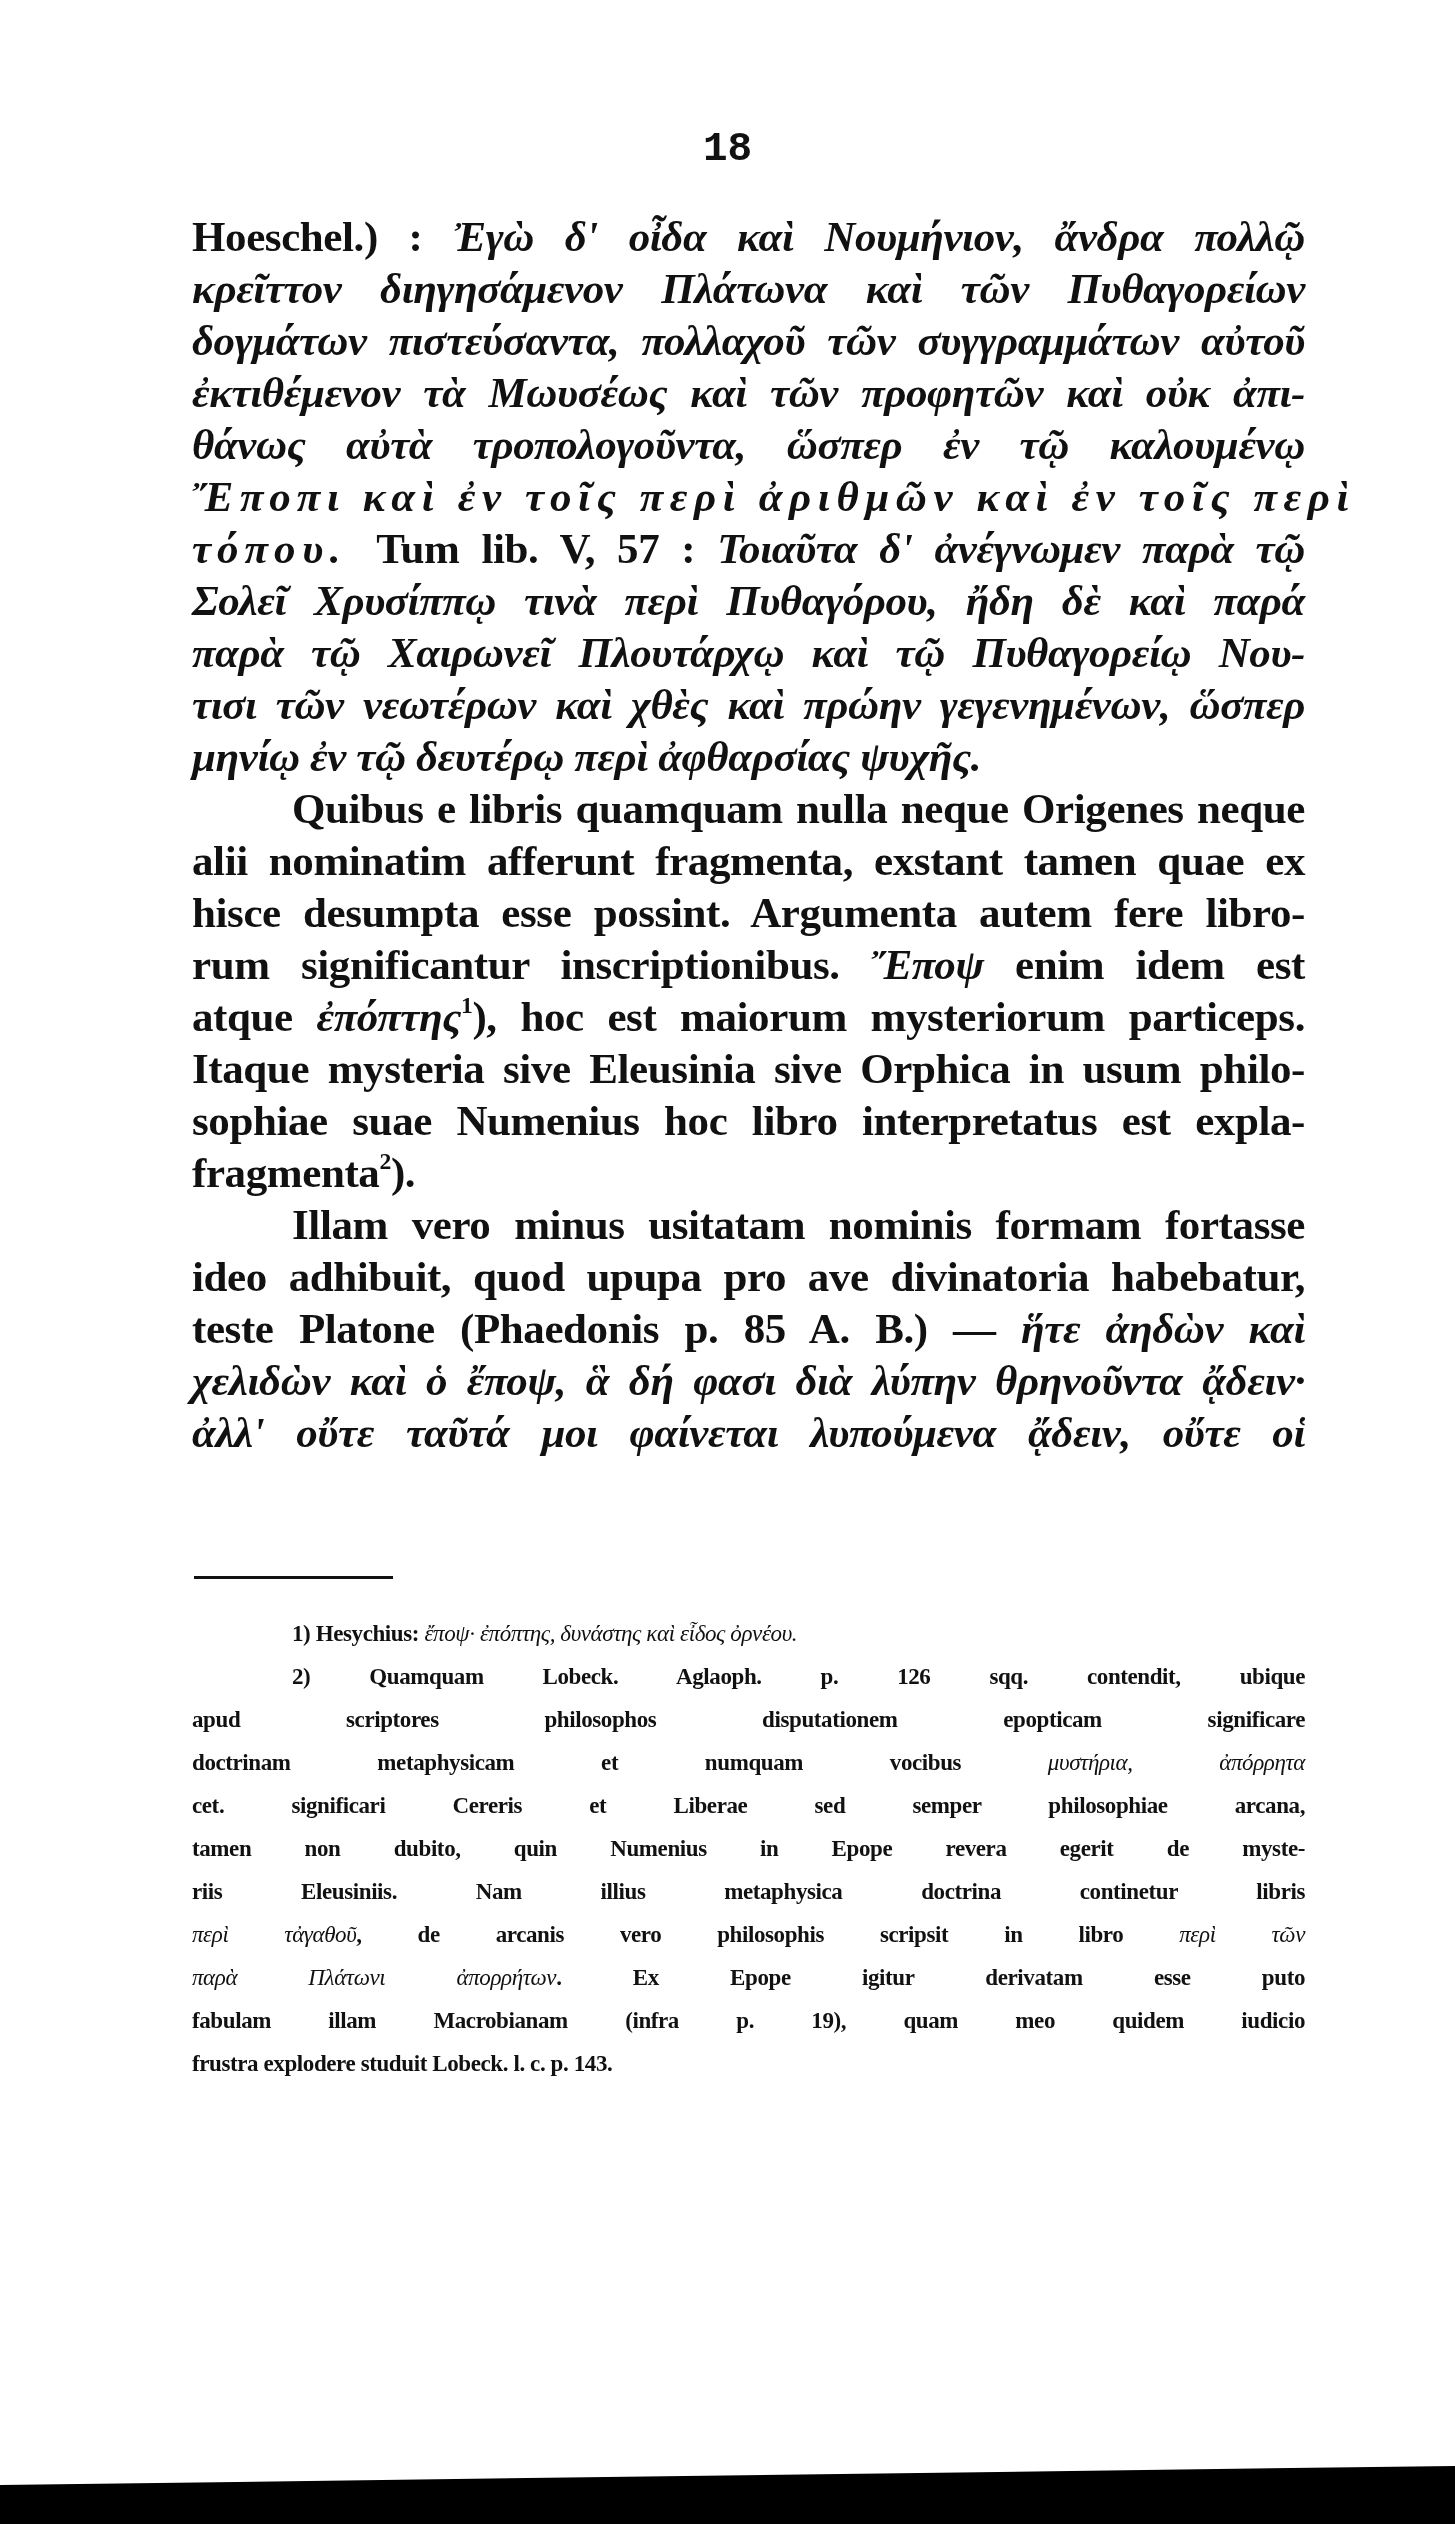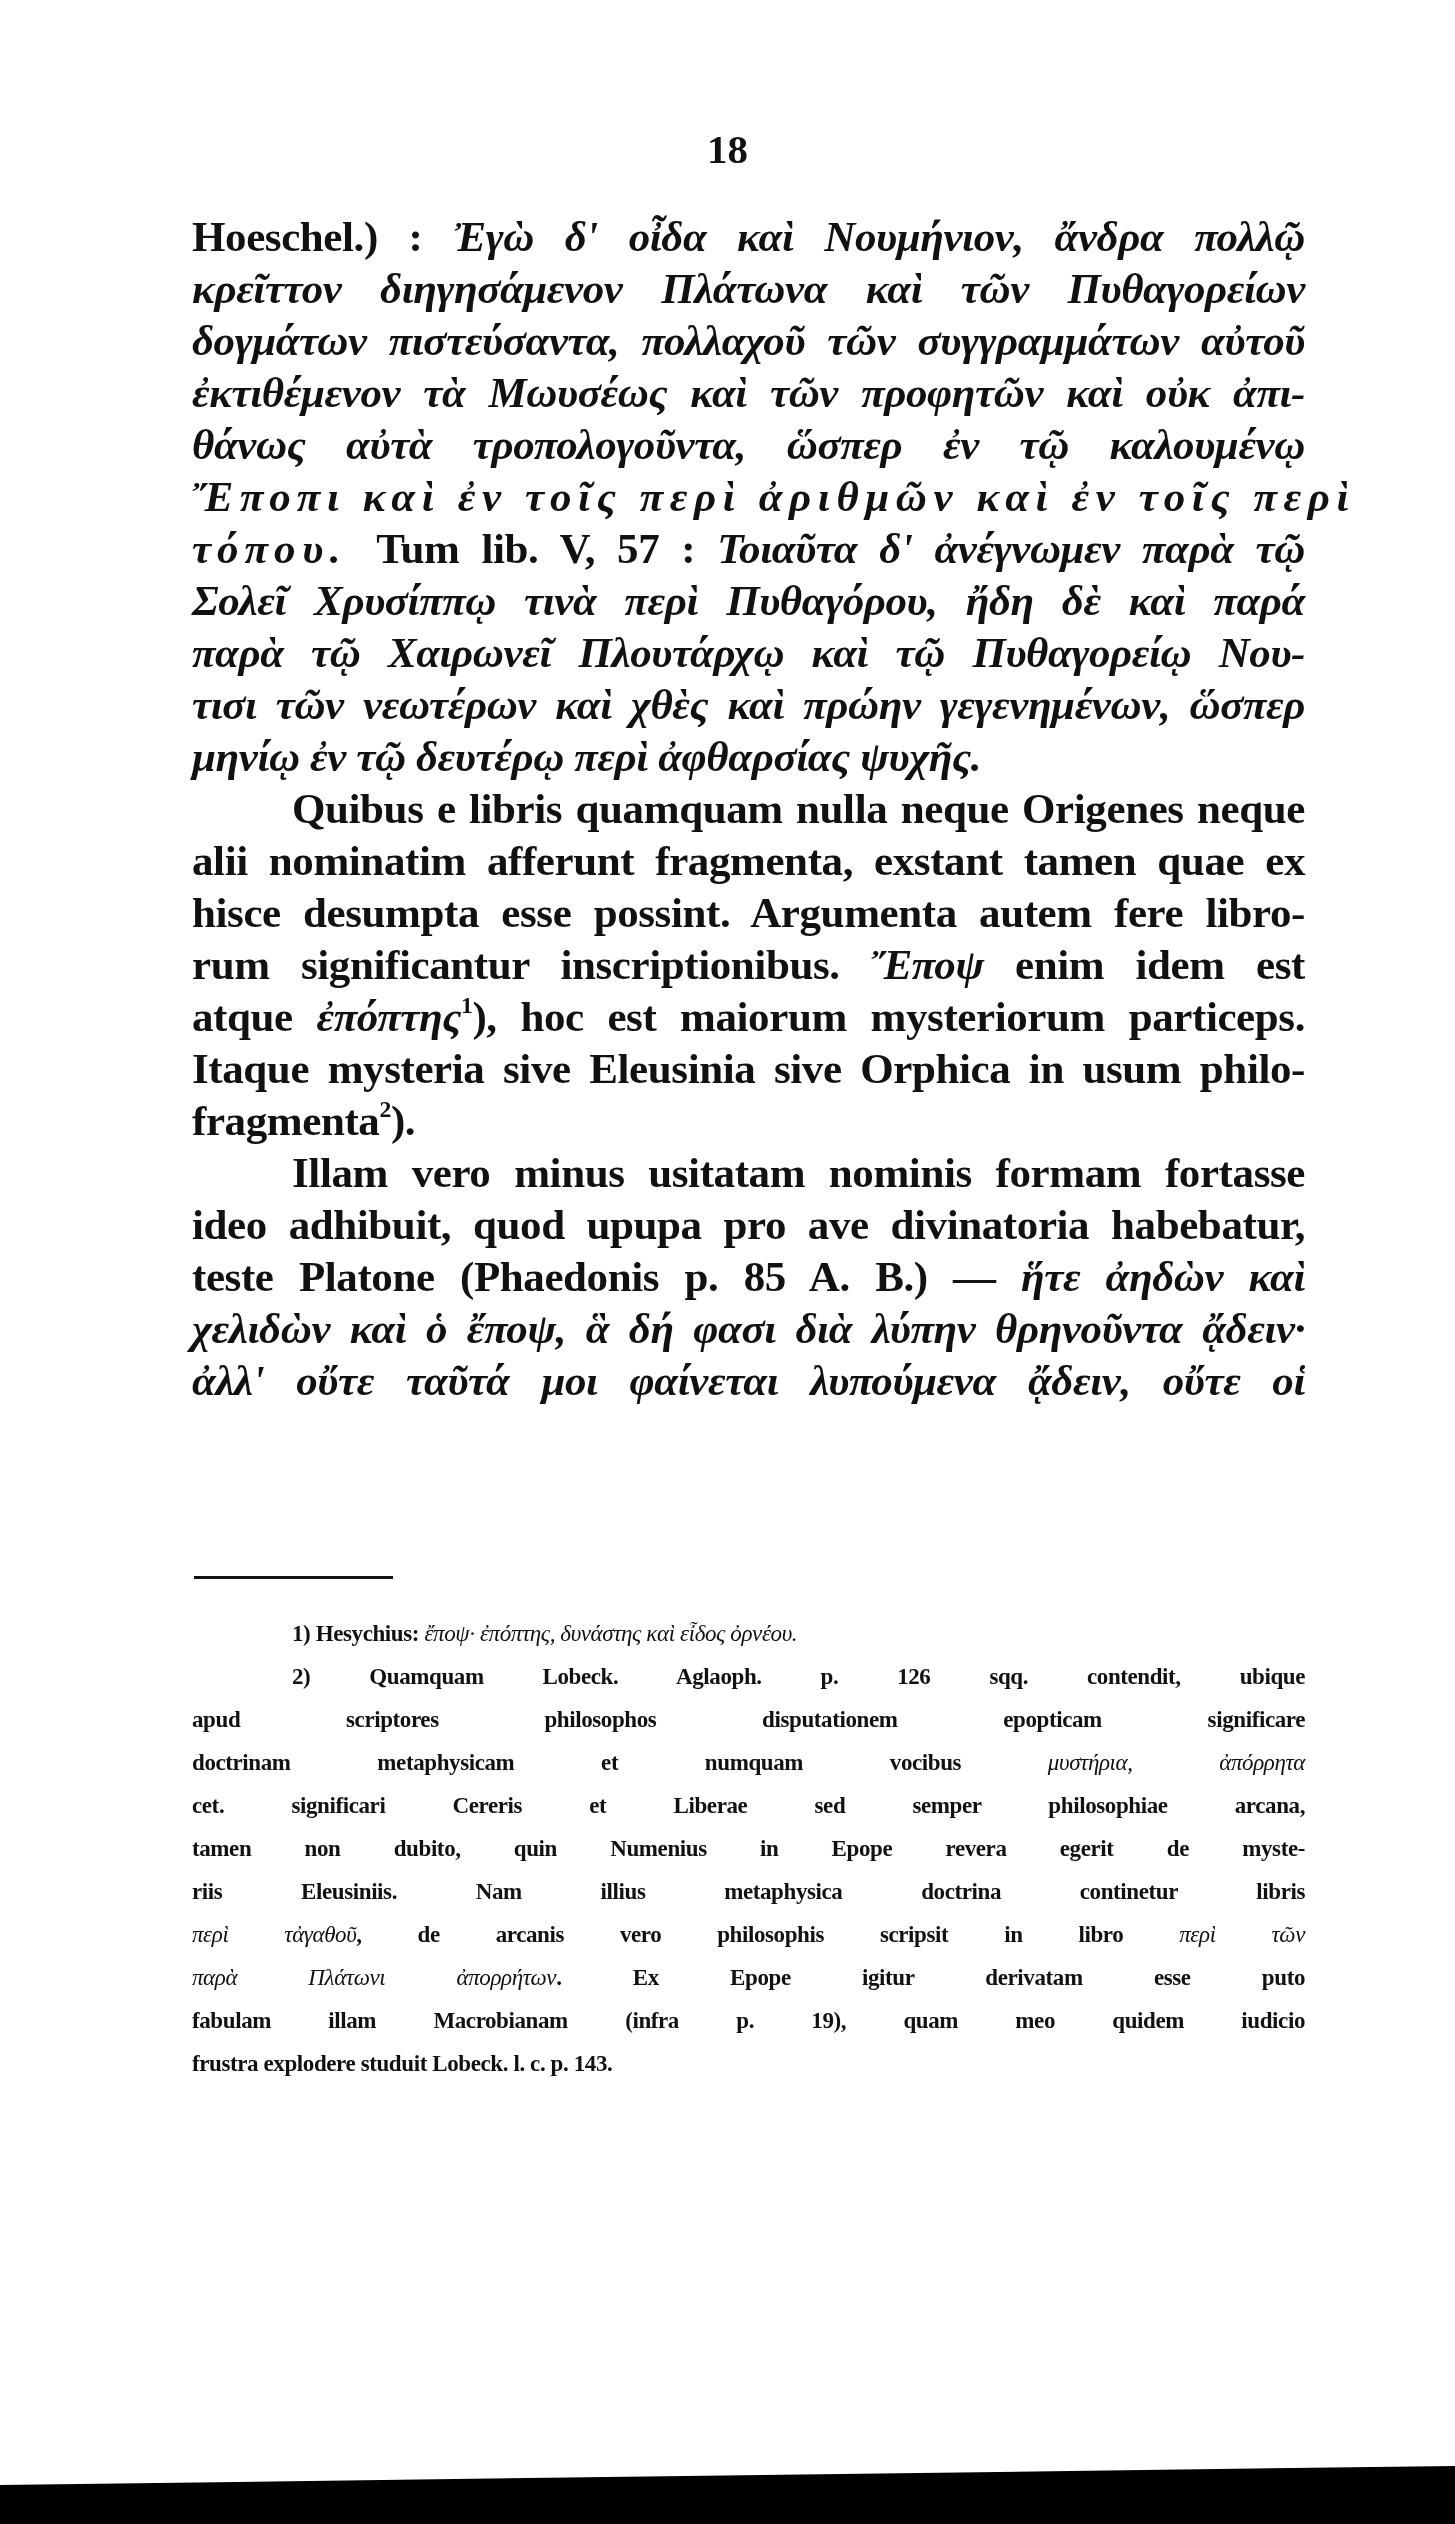--- a/index.html
+++ b/index.html
@@ -14,20 +14,21 @@
   }
   .page-number {
     position: absolute;
     top: 125px;
     left: 0;
     width: 1455px;
     text-align: center;
     font-size: 41px;
     font-weight: bold;
     line-height: 49px;
+    font-family: Liberation Mono, monospace;
   }
   .body-text {
     position: absolute;
     top: 211px;
     left: 192px;
     width: 1113px;
     font-size: 43px;
     line-height: 52px;
     text-align: justify;
     font-weight: bold;
@@ -100,20 +101,21 @@
     <span class="line"><span class="gr">Σολεῖ Χρυσίππῳ τινὰ περὶ Πυθαγόρου, ἤδη δὲ καὶ παρά</span></span>
     <span class="line"><span class="gr">παρὰ τῷ Χαιρωνεῖ Πλουτάρχῳ καὶ τῷ Πυθαγορείῳ Νου-</span></span>
     <span class="line"><span class="gr">τισι τῶν νεωτέρων καὶ χθὲς καὶ πρώην γεγενημένων, ὥσπερ</span></span>
     <span class="line last"><span class="gr">μηνίῳ ἐν τῷ δευτέρῳ περὶ ἀφθαρσίας ψυχῆς.</span></span>
     <span class="line indent"><span>Quibus e libris quamquam nulla neque Origenes neque</span></span>
     <span class="line"><span>alii nominatim afferunt fragmenta, exstant tamen quae ex</span></span>
     <span class="line"><span>hisce desumpta esse possint. Argumenta autem fere libro-</span></span>
     <span class="line"><span>rum significantur inscriptionibus. </span><span class="gr">Ἔποψ</span><span> enim idem est</span></span>
     <span class="line"><span>atque </span><span class="gr">ἐπόπτης</span><sup>1</sup><span>), hoc est maiorum mysteriorum particeps.</span></span>
     <span class="line"><span>Itaque mysteria sive Eleusinia sive Orphica in usum philo-</span></span>
+    <span class="line"><span>sophiae suae Numenius hoc libro interpretatus est expla-</span></span>
     <span class="line last"><span>fragmenta</span><sup>2</sup><span>).</span></span>
     <span class="line indent"><span>Illam vero minus usitatam nominis formam fortasse</span></span>
     <span class="line"><span>ideo adhibuit, quod upupa pro ave divinatoria habebatur,</span></span>
     <span class="line"><span>teste Platone (Phaedonis p. 85 A. B.) — </span><span class="gr">ἥτε ἀηδὼν καὶ</span></span>
     <span class="line"><span class="gr">χελιδὼν καὶ ὁ ἔποψ, ἃ δή φασι διὰ λύπην θρηνοῦντα ᾄδειν·</span></span>
     <span class="line"><span class="gr">ἀλλ' οὔτε ταῦτά μοι φαίνεται λυπούμενα ᾄδειν, οὔτε οἱ</span></span>
   </div>
 
 <div class="rule"></div>
 

